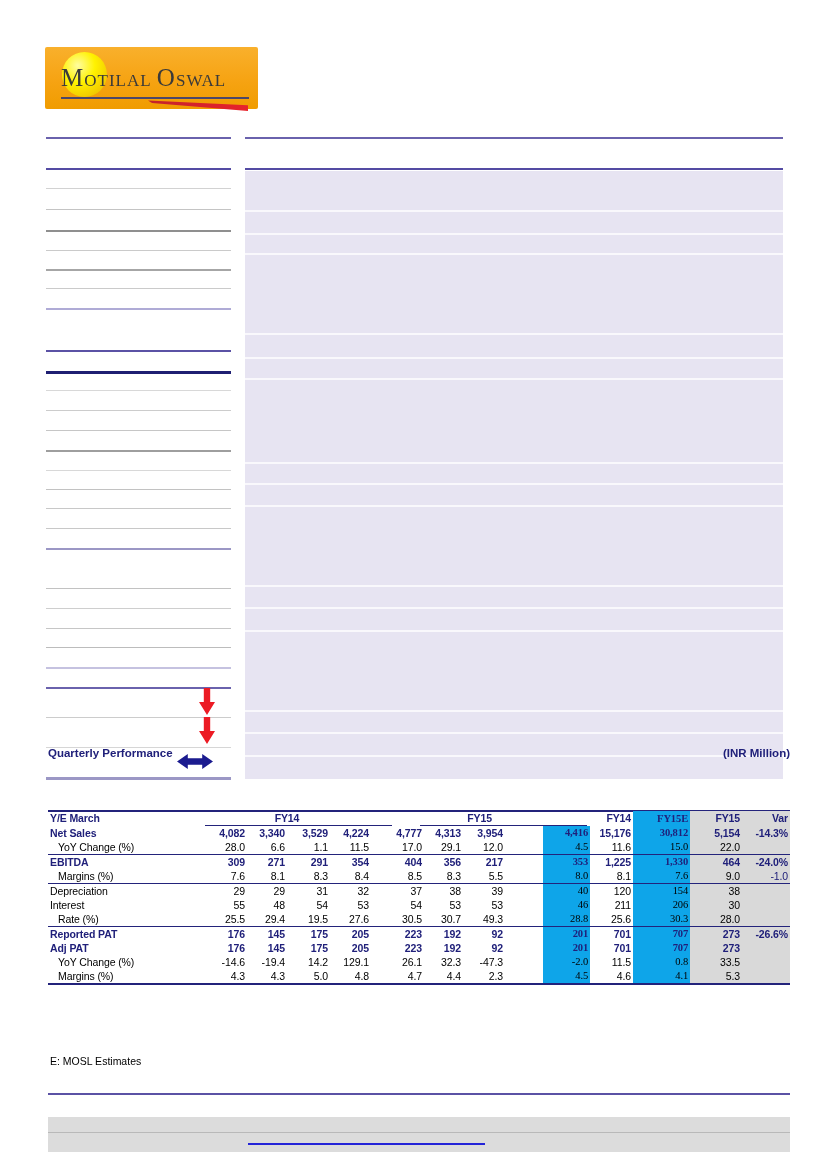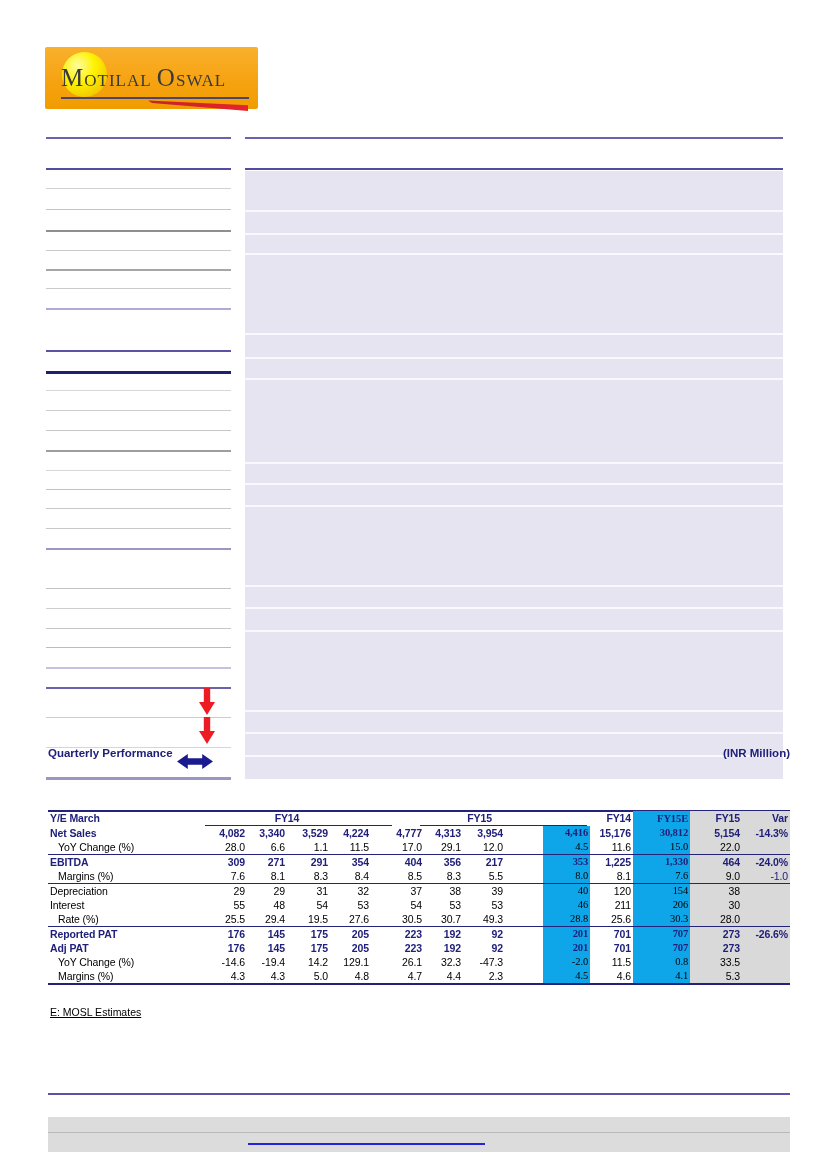--- a/index.html
+++ b/index.html
@@ -48,21 +48,21 @@
   #qtable thead tr.sub th{border-bottom:1.5px solid #23237B;}
   #qtable tbody td{height:14px;line-height:14px;text-align:right;color:#000;}
   #qtable tbody td.c-label{text-align:left;padding-left:2px;}
   #qtable tbody td.ind{padding-left:10px;}
   #qtable tr.r-bold td{font-weight:bold;color:#20207A;}
   #qtable td.c-var{font-weight:normal;color:#20207A;}
   #qtable tr.lb td{border-bottom:1px solid #23237B;}
   #qtable tr.lb2 td{border-bottom:2px solid #23237B;}
   .st-lav{background:#0ea5e9;font-family:Liberation Serif, serif;}
   .st-gray{background:#D9D9D9;}
-  #footnote{position:absolute;left:50px;top:1006px;font-size:10.5px;color:#000;text-decoration:underline;}
+  #footnote{position:absolute;left:50px;top:1055px;font-size:10.5px;color:#000;}
 
   
   #footer-band{position:absolute;left:48px;top:1117px;width:742px;height:35px;background:#DCDCDC;}
   #footer-band .mid{position:absolute;left:0;top:15px;width:100%;height:1px;background:#B9B9B9;}
   #footer-link{position:absolute;left:248px;top:1143px;width:237px;height:2px;background:#2424D8;}
 </style>
 </head>
 <body>
 
 <div id="page">

